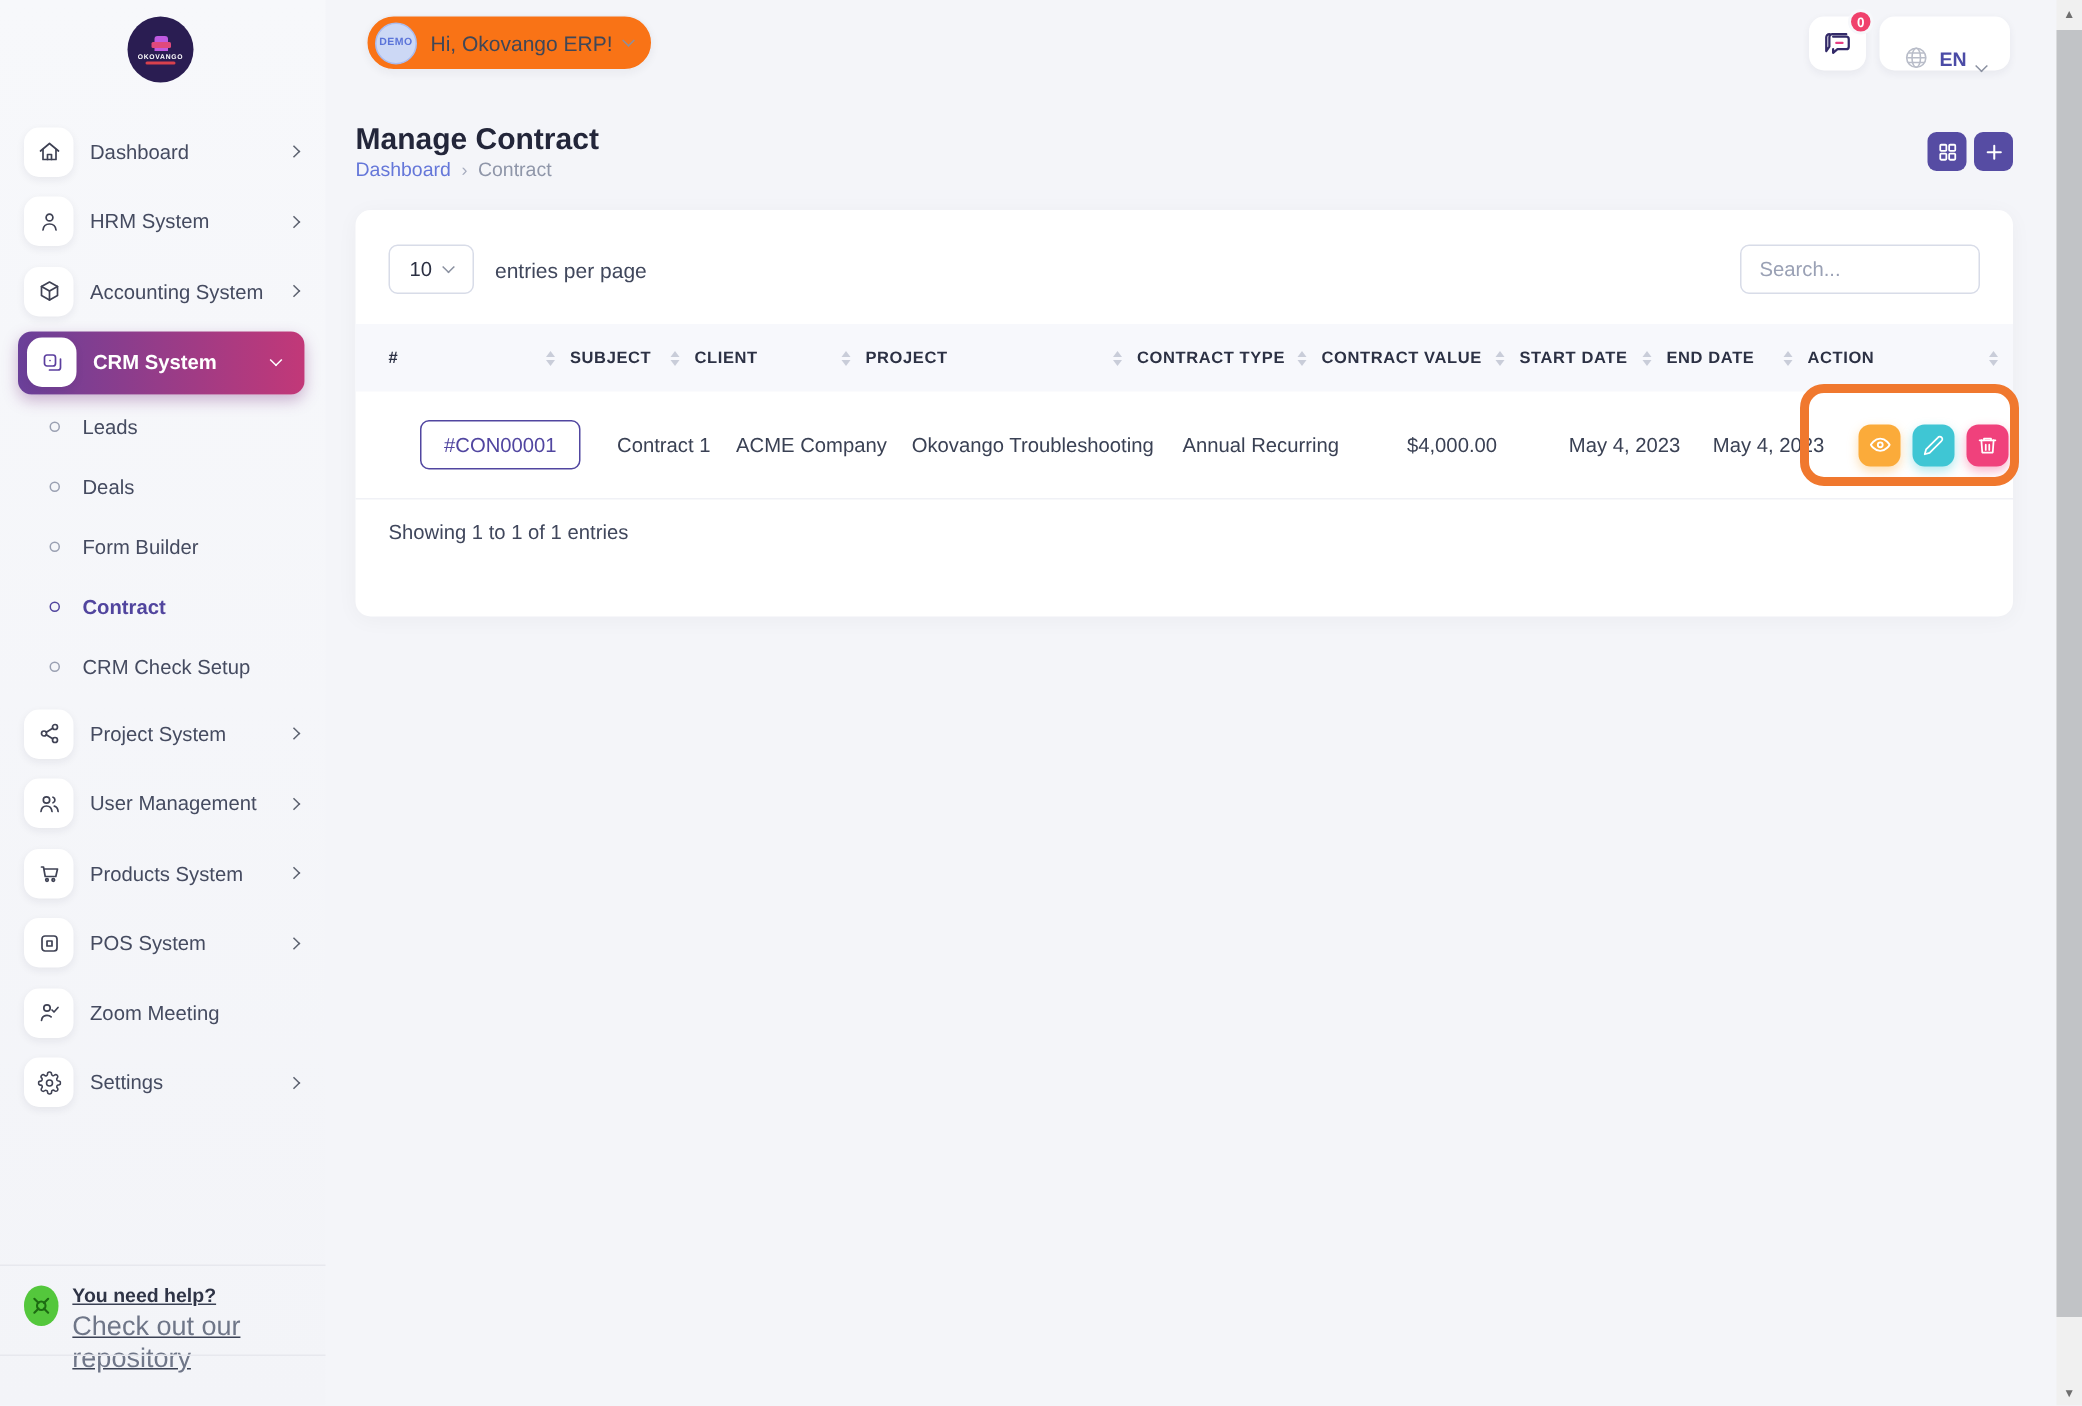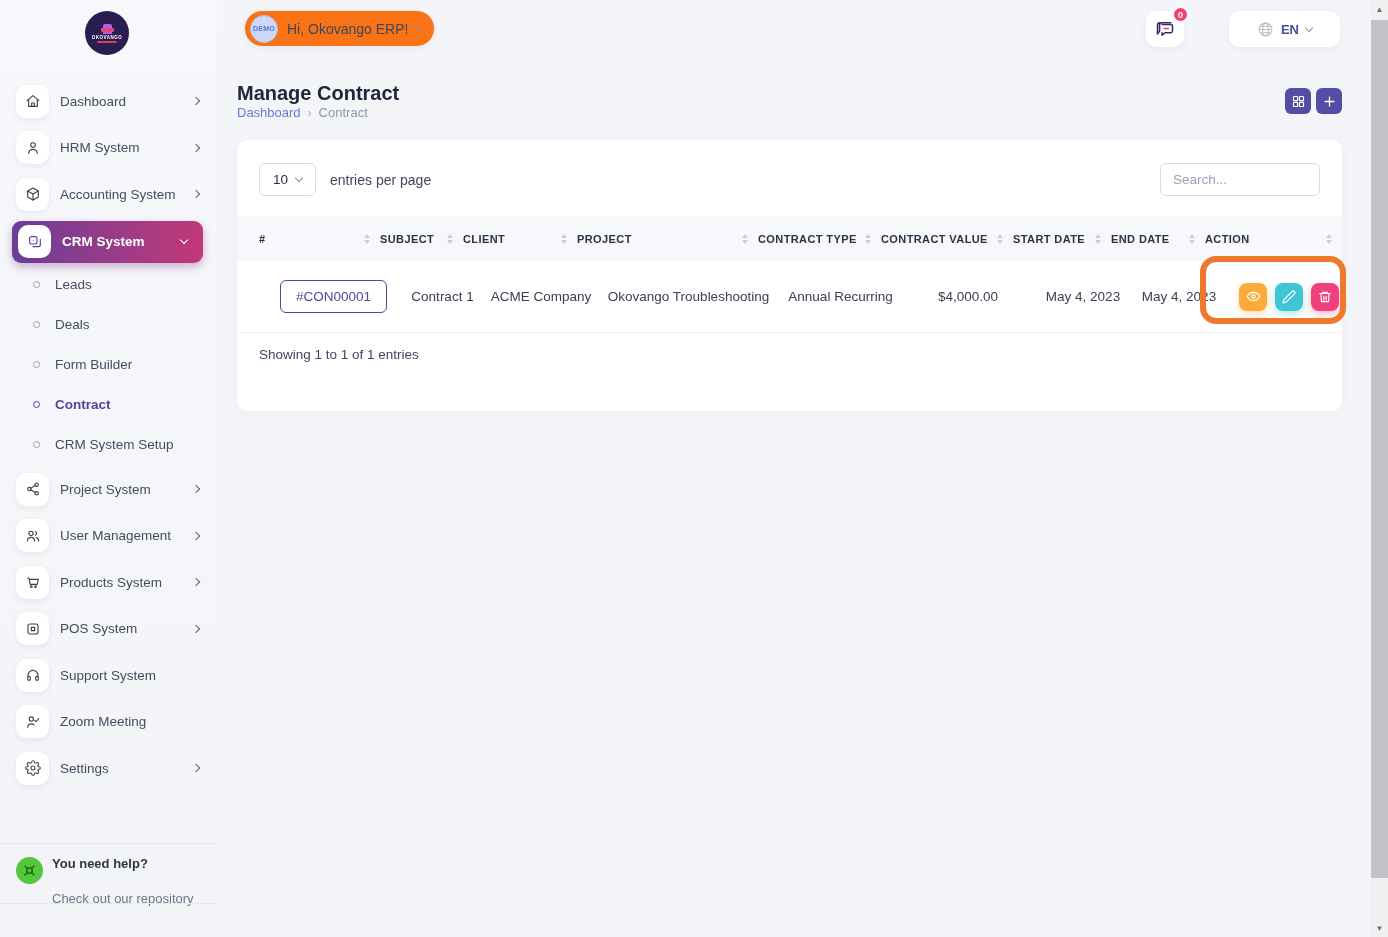--- a/index.html
+++ b/index.html
@@ -32,34 +32,34 @@
   .mi.active-block .chev { border-color:#ffffff; transform:rotate(45deg); margin-top:-3px; }
   .smi { height:40px; display:flex; align-items:center; padding-left:33px; cursor:pointer; }
   .smi .dot { width:7px; height:7px; border:1.3px solid #9aa0b2; border-radius:50%; flex:0 0 auto; }
   .smi .lbl { font-size:13.5px; color:#454b60; margin-left:15px; }
   .smi.active .dot { border-color:#51459e; }
   .smi.active .lbl { color:#51459e; font-weight:bold; }
 
   .side-divider { position:absolute; left:0; width:217px; height:1px; background:#e7e8ee; }
   .help { position:absolute; left:16px; top:852px; display:flex; align-items:flex-start; cursor:pointer; }
   .help-icon { width:27px; height:27px; border-radius:50%; background:#54c73c; display:flex; align-items:center; justify-content:center; margin-top:5px; }
-  .help-txt { margin-left:9px; }
+  .help-txt { margin-left:9px;text-decoration:underline; }
   .help-title { font-size:13px; font-weight:bold; color:#2f3446; padding-top:4px; }
-  .help-sub { font-size:13px; color:#6f7688; margin-top:20px; }
+  .help-sub { font-size:18px; color:#6f7688; margin-top:3px; }
 
   
   .user-pill { position:absolute; left:244px; top:10px; height:37px; background:#f97316; border:1px solid #eceef4; border-radius:19px; display:flex; align-items:center; padding:0 12px 0 5px; cursor:pointer; box-shadow:0 2px 6px rgba(30,30,60,.05); }
   .demo-av { width:28px; height:28px; border-radius:50%; background:#ccd8f5; display:flex; align-items:center; justify-content:center; font-size:7px; font-weight:bold; color:#5b74d9; letter-spacing:.3px; border:1px solid #a9bcf0; }
   .greeting { font-size:14px; color:#404757; margin:0 8px 0 9px; }
   .chev-s { width:6px; height:6px; border-right:1.5px solid #8a90a0; border-bottom:1.5px solid #8a90a0; transform:rotate(45deg); margin-top:-3px; }
 
   .topbar-right { position:absolute; right:48px; top:11px; display:flex; gap:9px; }
   .notif-btn { position:relative; width:38px; height:36px; background:#ffffff; border:none; border-radius:10px; display:flex; align-items:center; justify-content:center; cursor:pointer; box-shadow:0 2px 6px rgba(30,30,60,.06); }
   .badge { position:absolute; top:-5px; right:-5px; min-width:17px; height:17px; border-radius:50%; background:#f0416c; color:#ffffff; font-size:9px; font-weight:bold; display:flex; align-items:center; justify-content:center; border:2px solid #f7f8fb; }
-  .lang-btn { height:36px; background:#ffffff; border:none; border-radius:10px; display:flex; align-items:center; padding:0 28px; gap:7px; cursor:pointer; box-shadow:0 2px 6px rgba(30,30,60,.06);margin-left:36px; }
+  .lang-btn { height:36px; background:#ffffff; border:none; border-radius:10px; display:flex; align-items:flex-end; padding:0 16px; gap:7px; cursor:pointer; box-shadow:0 2px 6px rgba(30,30,60,.06); }
   .lang-label { font-size:13px; font-weight:bold; color:#4b4ba6; }
 
   
   .page-title { position:absolute; left:237px; top:82px; font-size:20px; font-weight:bold; color:#23263a; }
   .breadcrumb { position:absolute; left:237px; top:105px; font-size:13px; display:flex; align-items:center; gap:7px; }
   .bc-link { color:#6577d9; cursor:pointer; }
   .bc-sep { color:#a6acbe; font-size:12px; }
   .bc-current { color:#8f96a9; }
   .page-actions { position:absolute; left:1285px; top:88px; display:flex; gap:5px; }
   .sq-btn { width:26px; height:26px; border:none; border-radius:6px; background:#564ca3; color:#ffffff; display:flex; align-items:center; justify-content:center; cursor:pointer; }
@@ -167,21 +167,21 @@
     <div class="smi">
       <span class="dot"></span>
       <span class="lbl">Form Builder</span>
     </div>
     <div class="smi active">
       <span class="dot"></span>
       <span class="lbl">Contract</span>
     </div>
     <div class="smi">
       <span class="dot"></span>
-      <span class="lbl">CRM System Setup</span>
+      <span class="lbl">CRM Check Setup</span>
     </div>
 
     <div class="mi" style="margin-top:1.5px;">
       <span class="ibox">
         <svg width="16" height="16" viewBox="0 0 24 24" fill="none" stroke="currentColor" stroke-width="1.7" stroke-linecap="round" stroke-linejoin="round">
             <circle cx="17.5" cy="5.5" r="2.5"></circle>
             <circle cx="6.5" cy="12" r="2.5"></circle>
             <circle cx="17.5" cy="18.5" r="2.5"></circle>
             <path d="m8.8 10.8 6.4-4M8.8 13.2l6.4 4"></path>
           </svg>
@@ -219,30 +219,20 @@
       <span class="ibox">
         <svg width="16" height="16" viewBox="0 0 24 24" fill="none" stroke="currentColor" stroke-width="1.7" stroke-linecap="round" stroke-linejoin="round">
             <rect x="4.5" y="4.5" width="15" height="15" rx="3"></rect>
             <path d="M9.5 9.5h5v5h-5z"></path>
           </svg>
       </span>
       <span class="lbl">POS System</span>
       <span class="chev"></span>
     </div>
 
-    <div class="mi">
-      <span class="ibox">
-        <svg width="16" height="16" viewBox="0 0 24 24" fill="none" stroke="currentColor" stroke-width="1.7" stroke-linecap="round" stroke-linejoin="round">
-            <path d="M4.5 15v-2.5a7.5 7.5 0 0 1 15 0V15"></path>
-            <rect x="4" y="14" width="4" height="6" rx="2"></rect>
-            <rect x="16" y="14" width="4" height="6" rx="2"></rect>
-          </svg>
-      </span>
-      <span class="lbl">Support System</span>
-    </div>
 
     <div class="mi">
       <span class="ibox">
         <svg width="16" height="16" viewBox="0 0 24 24" fill="none" stroke="currentColor" stroke-width="1.7" stroke-linecap="round" stroke-linejoin="round">
             <circle cx="9.5" cy="7.5" r="3.2"></circle>
             <path d="M4 20c.4-3.4 2.6-5.2 5.5-5.2 1.7 0 3.1.6 4.1 1.6"></path>
             <path d="m14.5 9.5 2 2 4-4.5"></path>
           </svg>
       </span>
       <span class="lbl">Zoom Meeting</span>

